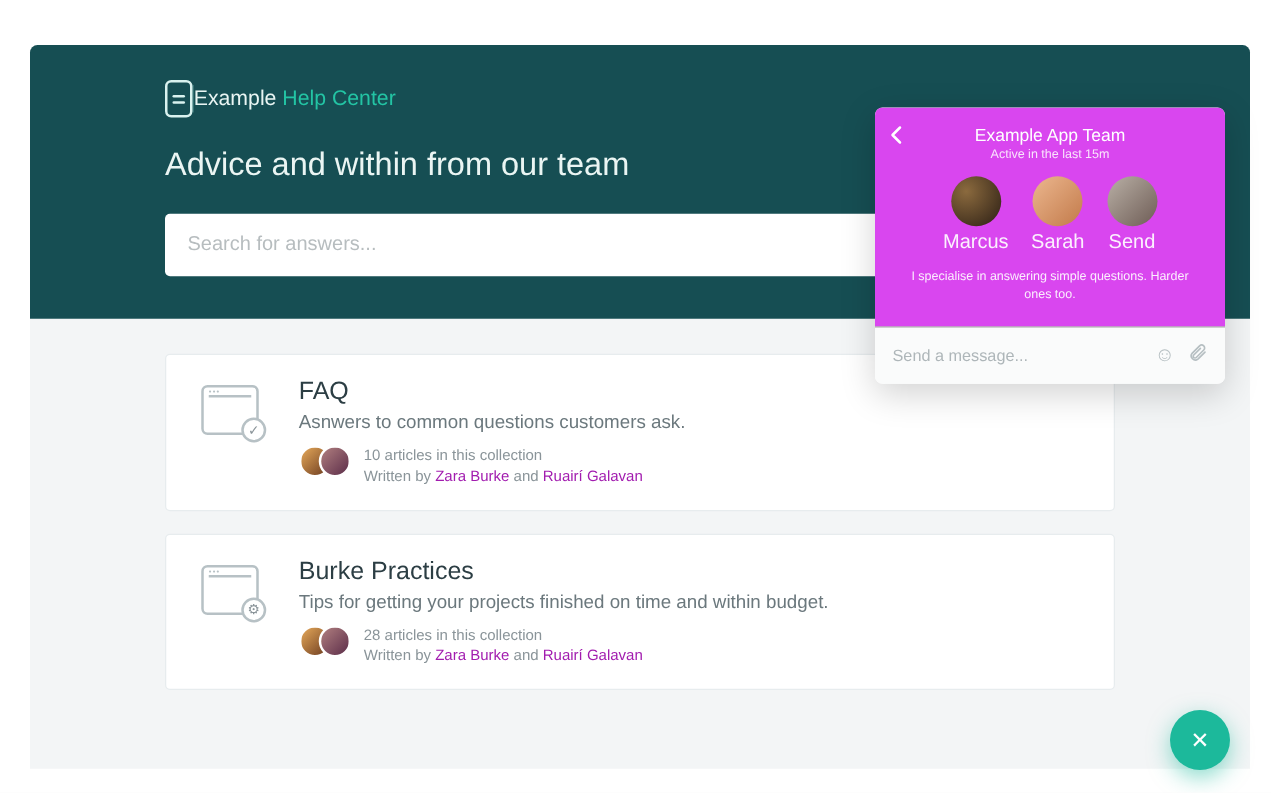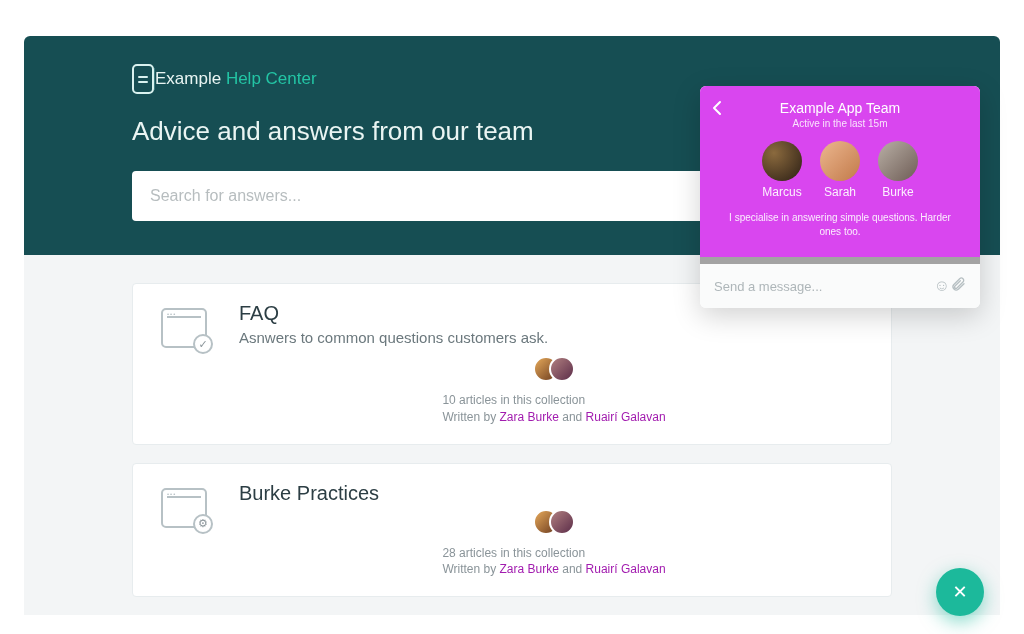--- a/index.html
+++ b/index.html
@@ -60,21 +60,21 @@
   .card-icon .dots { position: absolute; top: 1px; left: 4px; font-size: 6px; color: #b7c1c5; letter-spacing: 1px; }
   .badge-check, .badge-gear {
     position: absolute; right: -8px; bottom: -8px; width: 20px; height: 20px;
     border-radius: 50%; border: 2px solid #b7c1c5; background: #fff;
     display: flex; align-items: center; justify-content: center;
     font-size: 11px; color: #8a9499;
   }
   .card-body { flex: 1; }
   .card-title { color: #2c3e44; font-size: 20px; font-weight: 500; margin-bottom: 4px; }
   .card-desc { color: #6b787d; font-size: 15px; margin-bottom: 10px; }
-  .meta-row { display: flex; align-items: center; gap: 10px; flex-direction: column; }
+  .meta-row { display: flex; align-items: flex-start; gap: 10px; }
   .avatar-pair { display: flex; }
   .avatar-pair .av { width: 26px; height: 26px; border-radius: 50%; border: 2px solid #fff; }
   .avatar-pair .av + .av { margin-left: -10px; }
   .av-a { background: linear-gradient(135deg,#e6a95a,#6b3b1f); }
   .av-b { background: linear-gradient(135deg,#b18080,#5c2d49); }
   .meta-text { font-size: 12px; color: #8a9499; line-height: 1.4; }
   .meta-text .strong { color: #a21caf; font-weight: 500; }
 
   
   .chat {
@@ -102,32 +102,32 @@
     cursor: pointer;
   }
   .chat-title { font-size: 14px; font-weight: 500; }
   .chat-sub { font-size: 10px; color: rgba(255,255,255,0.85); margin-top: 2px; }
   .chat-people { display: flex; justify-content: center; gap: 18px; margin-top: 12px; }
   .person { display: flex; flex-direction: column; align-items: center; gap: 4px; }
   .person .pavatar { width: 40px; height: 40px; border-radius: 50%; }
   .pv-1 { background: radial-gradient(circle at 30% 30%, #8b6a3e, #2b1e14); }
   .pv-2 { background: linear-gradient(135deg,#ecb78f,#c27a4a); }
   .pv-3 { background: linear-gradient(135deg,#b9b0a6,#6e5c55); }
-  .pname { font-size: 12px; color: rgba(255,255,255,0.92); }
+  .pname { font-size: 16px; color: rgba(255,255,255,0.92); }
   .chat-blurb { font-size: 10px; color: rgba(255,255,255,0.9); margin-top: 12px; line-height: 1.4; padding: 0 8px; }
   .chat-body { background: #fff; padding: 16px 14px 44px 14px; flex: 1; min-height: 190px; display: flex; justify-content: flex-end; }
   .msg {
     background: #1cb99b; color: #fff; font-size: 11px; line-height: 1.45;
     padding: 10px 12px; border-radius: 6px; max-width: 180px;
   }
   .chat-input-row {
-    border-top: 7px solid #a3a3a3;
+    border-top: 1px solid #a3a3a3;
     background: #fafbfb;
     padding: 12px 14px;
-    display: flex; align-items: center; 
+    display: flex; align-items: center; gap: 10px;
   }
   .chat-input {
     flex: 1; border: none; background: transparent; font-size: 13px; color: #333;
     outline: none;
   }
   .chat-input::placeholder { color: #aeb6b9; }
   .chat-icn { color: #b6bfc2; font-size: 16px; cursor: pointer; }
 
   .fab {
     position: absolute;
@@ -150,21 +150,21 @@
 
   <div class="hero">
     <div class="brand-row">
       <div class="logo"></div>
       <div class="brand-divider"></div>
       <div>
         <span class="brand-example">Example</span>
         <span class="brand-help">Help Center</span>
       </div>
     </div>
-    <div class="tagline">Advice and answers from our team</div>
+    <div class="tagline">Advice and within from our team</div>
     <div class="search-wrap">
       <input class="search-input" type="text" placeholder="Search for answers..." style="">
     </div>
   </div>
 
   <div class="content">
 
     <div class="card">
       <div class="card-icon-col">
         <div class="card-icon">
@@ -192,20 +192,21 @@
 
     <div class="card">
       <div class="card-icon-col">
         <div class="card-icon">
           <span class="dots">•••</span>
           <div class="badge-gear">⚙</div>
         </div>
       </div>
       <div class="card-body">
         <div class="card-title">Burke Practices</div>
+        <div class="card-desc">Tips for getting your projects finished on time and within budget.</div>
         <div class="meta-row">
           <div class="avatar-pair">
             <div class="av av-a"></div>
             <div class="av av-b"></div>
           </div>
           <div class="meta-text">
             <div>28 articles in this collection</div>
             <div>
               <span>Written by </span><span class="strong">Zara Burke</span><span> and </span><span class="strong">Ruairí Galavan</span>
             </div>
@@ -229,21 +230,21 @@
         <div class="person">
           <div class="pavatar pv-1"></div>
           <div class="pname">Marcus</div>
         </div>
         <div class="person">
           <div class="pavatar pv-2"></div>
           <div class="pname">Sarah</div>
         </div>
         <div class="person">
           <div class="pavatar pv-3"></div>
-          <div class="pname">Burke</div>
+          <div class="pname">Send</div>
         </div>
       </div>
       <div class="chat-blurb">I specialise in answering simple questions. Harder ones too.</div>
     </div>
     <div class="chat-input-row">
       <input class="chat-input" type="text" placeholder="Send a message..." style="">
       <span class="chat-icn">☺</span>
       <span class="chat-icn">
         <svg width="16" height="16" viewBox="0 0 24 24" fill="none" stroke="currentColor" stroke-width="2" stroke-linecap="round" stroke-linejoin="round">
             <path d="M21 11.5l-8.5 8.5a5 5 0 0 1-7-7l9-9a3.5 3.5 0 0 1 5 5l-9 9a2 2 0 0 1-3-3l8-8"></path>

